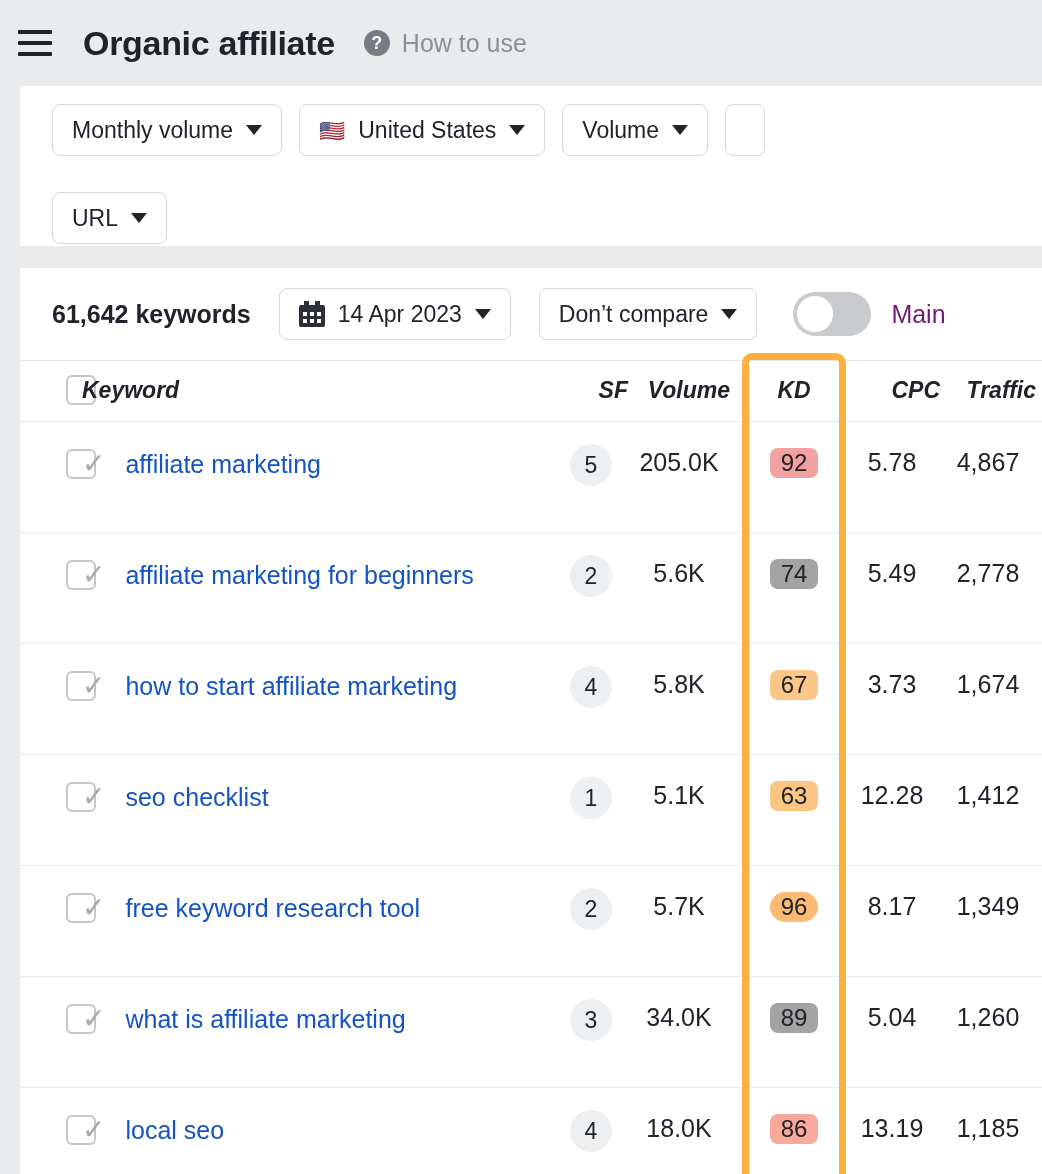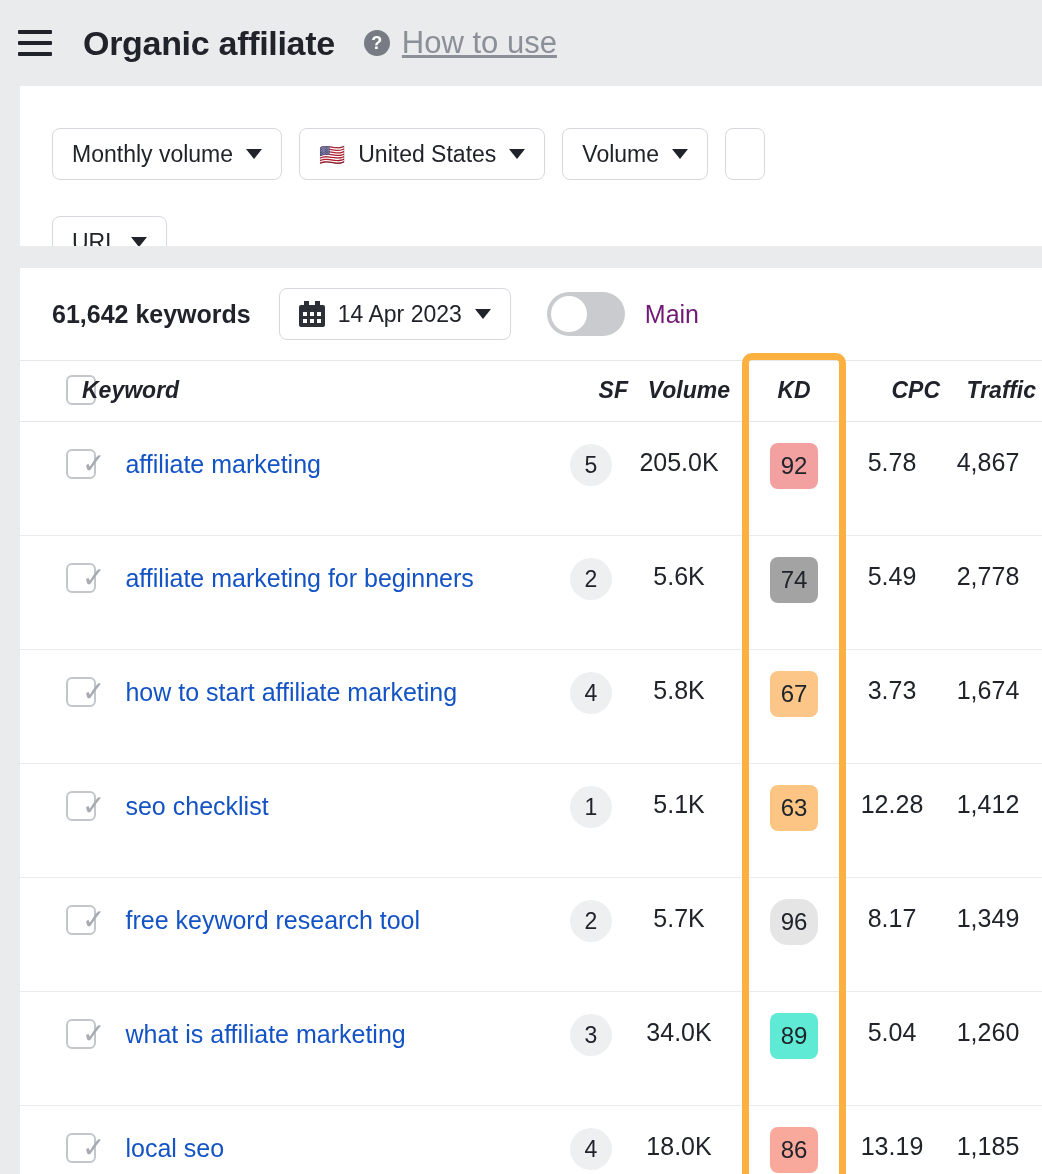--- a/index.html
+++ b/index.html
@@ -64,35 +64,34 @@
     color: #fff;
     font-size: 18px;
     font-weight: 700;
     display: flex;
     align-items: center;
     justify-content: center;
     line-height: 1;
     flex: none;
   }
   .howto-label {
-    font-size: 31px;
+    font-size: 25px;
     color: #8a8f98;
-    text-decoration: underline;
   }
 
   
   .card {
     background: #fff;
     margin-left: 20px;
     width: 1022px;
   }
 
   
   .filters {
-    padding: 42px 0 26px 32px;
+    padding: 18px 0 26px 32px;
     display: flex;
     flex-wrap: wrap;
     gap: 18px 17px;
     align-items: center;
     height: 160px;
     overflow: hidden;
   }
   .pill {
     height: 52px;
     border: 1px solid #d5d8dc;
@@ -261,21 +260,21 @@
     border-radius: 50%;
     background: #eeeff0;
     font-size: 23px;
     color: #20232a;
     margin-top: -4px;
   }
   .kd-pill {
     display: inline-flex;
     align-items: center;
     justify-content: center;
-    width: 48px; height: 46px;
+    width: 48px; height: 30px;
     border-radius: 8px;
     font-size: 24px;
     color: #20232a;
     margin-top: -5px;
   }
 
   
   .highlight-box {
     position: absolute;
     left: 725px;
@@ -348,20 +347,24 @@
             <i></i>
             <i></i>
             <i></i>
             <i></i>
           </span>
       </span>
       <span>14 Apr 2023</span>
       <span class="caret"></span>
     </div>
 
+    <div class="pill">
+      <span>Don’t compare</span>
+      <span class="caret"></span>
+    </div>
 
     <div class="toggle-wrap">
       <div class="toggle">
         <div class="knob"></div>
       </div>
       <div class="toggle-label">Main</div>
     </div>
   </div>
 
   <div class="highlight-box" style="left: 722px; width: 104px; top: 84.5px; height: 1069.5px;"></div>
@@ -440,35 +443,35 @@
         <tr>
           <td class="c-check"><span class="cbox"></span></td>
           <td class="c-kw">
             <div class="kwcell">
               <span class="tick">✓</span>
               <span class="kwlink">free keyword research tool</span>
             </div>
           </td>
           <td class="c-sf"><span class="sf-pill">2</span></td>
           <td class="c-vol">5.7K</td>
-          <td class="c-kd"><span class="kd-pill" style="background: #e5e5e5; border-radius: 18px;">96</span></td>
+          <td class="c-kd"><span class="kd-pill" style="background: #fdba74; border-radius: 18px;">96</span></td>
           <td class="c-cpc">8.17</td>
           <td class="c-tr">1,349</td>
         </tr>
         <tr>
           <td class="c-check"><span class="cbox"></span></td>
           <td class="c-kw">
             <div class="kwcell">
               <span class="tick">✓</span>
               <span class="kwlink">what is affiliate marketing</span>
             </div>
           </td>
           <td class="c-sf"><span class="sf-pill">3</span></td>
           <td class="c-vol">34.0K</td>
-          <td class="c-kd"><span class="kd-pill" style="background: #5eead4;">89</span></td>
+          <td class="c-kd"><span class="kd-pill" style="background: #a3a3a3;">89</span></td>
           <td class="c-cpc">5.04</td>
           <td class="c-tr">1,260</td>
         </tr>
         <tr>
           <td class="c-check"><span class="cbox"></span></td>
           <td class="c-kw">
             <div class="kwcell">
               <span class="tick">✓</span>
               <span class="kwlink">local seo</span>
             </div>

